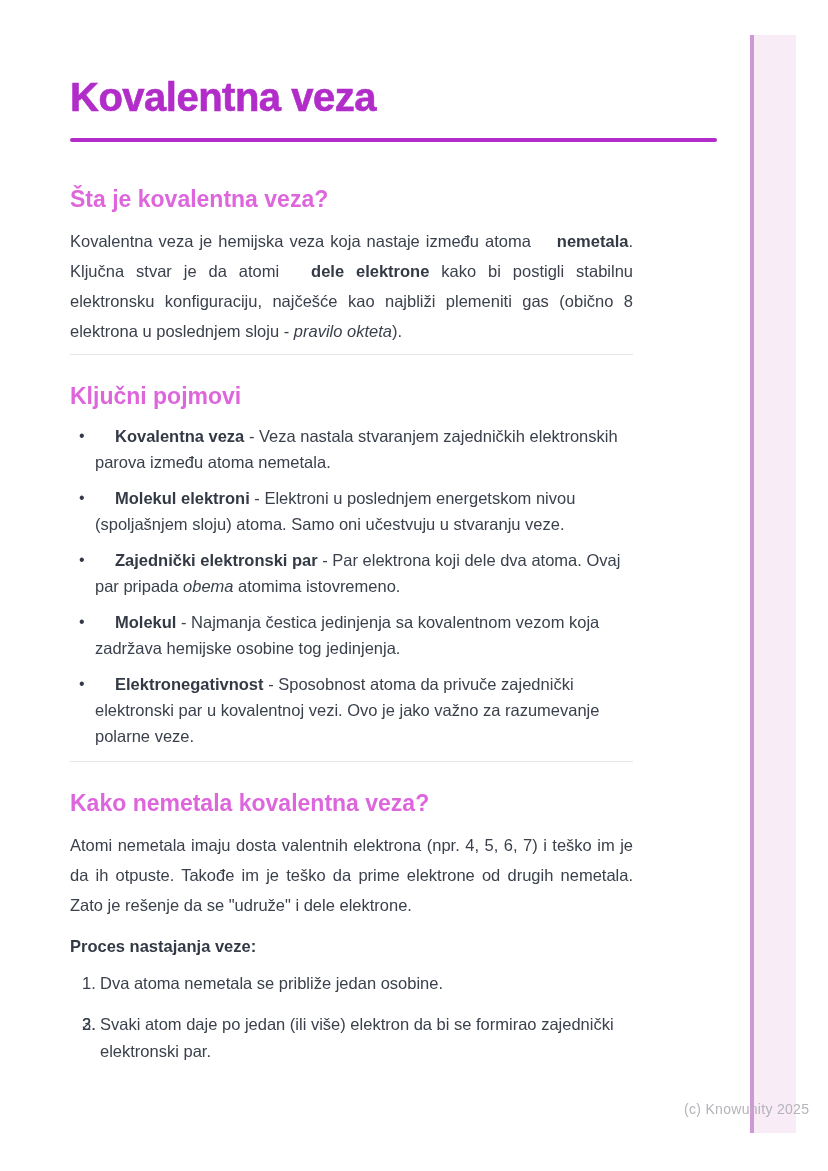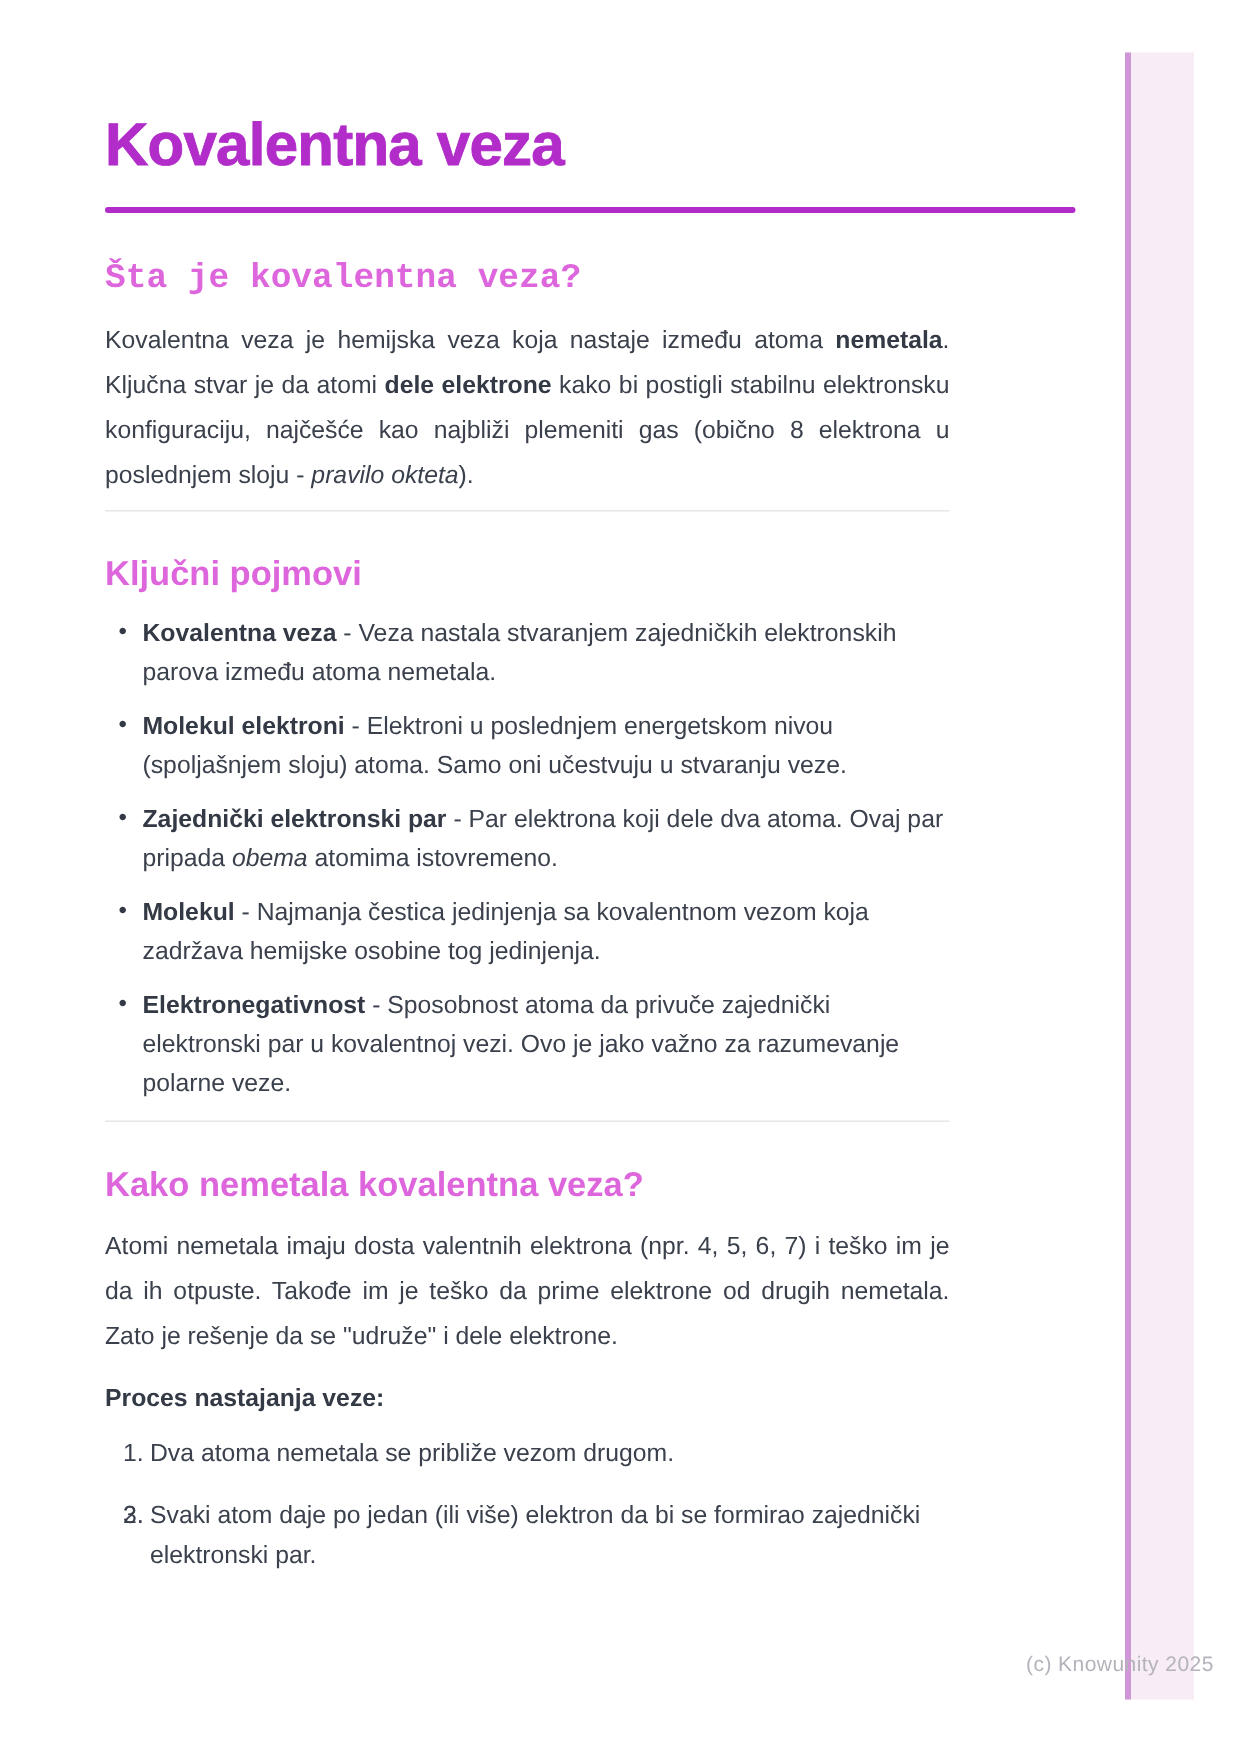--- a/index.html
+++ b/index.html
@@ -62,33 +62,33 @@
     border-radius: 2px;
   }
 
   h2.section-heading {
     font-size: 23px;
     line-height: 30px;
     font-weight: bold;
     color: #de66dc;
     margin: 0;
   }
-  h2.mt-title { margin-top: 28px; font-family: Liberation Mono, monospace; }
+  h2.mt-title { margin-top: 42px; }
   h2.mt-section { margin-top: 26px; }
 
   p.body-text {
     margin: 0;
     font-size: 16.5px;
     line-height: 30px;
     text-align: justify;
   }
   p.mt-after-heading { margin-top: 12px; }
   p.mt-para { margin-top: 14px; }
 
-  strong { font-weight: bold; color: #343a45; }
+  strong { font-weight: bold; color: #343a45; margin-left: 20px; }
   em { font-style: italic; }
   .strike { text-decoration: line-through; }
 
   hr.divider {
     border: none;
     border-top: 1px solid #e6e6e8;
     margin: 0;
     width: 563px;
   }
   hr.d1 { margin-top: 8px; }
@@ -173,18 +173,18 @@
 
   <hr class="divider d2">
 
   <h2 class="section-heading mt-section">Kako nemetala kovalentna veza?</h2>
 
   <p class="body-text mt-after-heading">Atomi nemetala imaju dosta valentnih elektrona (npr. 4, 5, 6, 7) i teško im je da ih otpuste. Takođe im je teško da prime elektrone od drugih nemetala. Zato je rešenje da se "udruže" i dele elektrone.</p>
 
   <p class="process-label">Proces nastajanja veze:</p>
 
   <ol class="process-steps">
-    <li><span class="step-num">1.</span><span>Dva atoma nemetala se približe vezom drugom.</span></li>
+    <li><span class="step-num">1.</span><span>Dva atoma nemetala se približe jedan osobine.</span></li>
     <li><span class="step-num">2.</span></li>
     <li><span class="step-num">3.</span><span>Svaki atom daje po jedan (ili više) elektron da bi se formirao zajednički elektronski par.</span></li>
   </ol>
 
 </div>
 
 </body></html>

